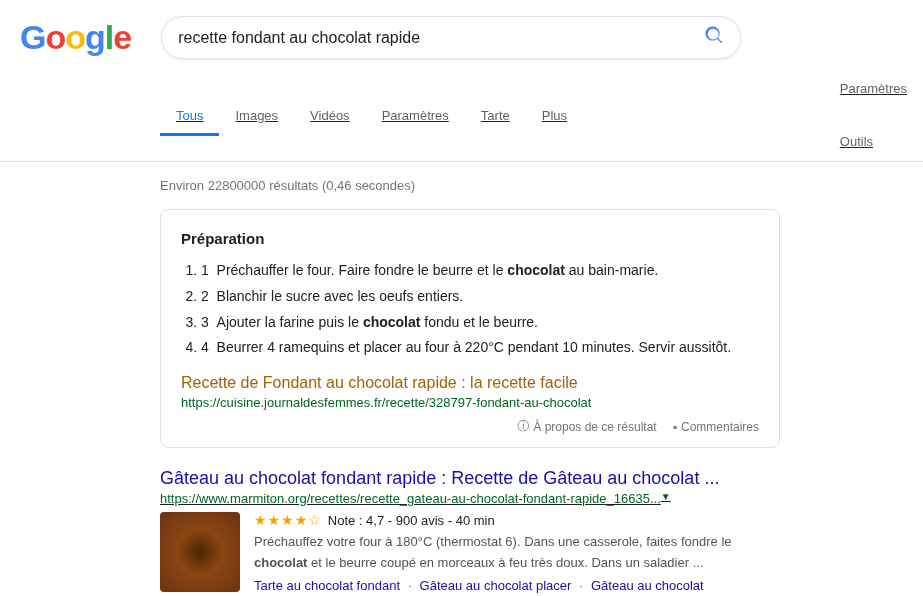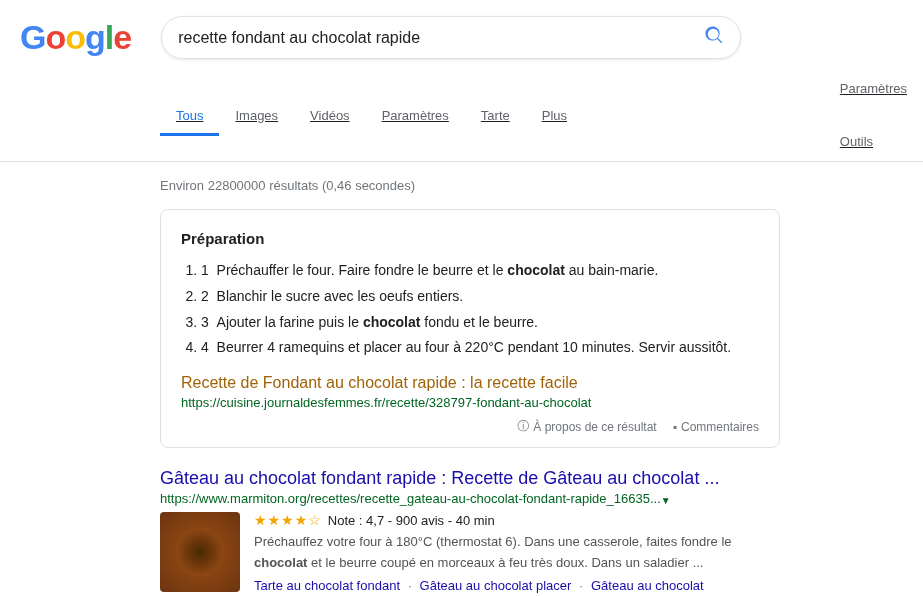--- a/index.html
+++ b/index.html
@@ -163,22 +163,23 @@
     }
     .result-link-title {
       color: #1a0dab;
       font-size: 18px;
       text-decoration: none;
       display: block;
       margin-bottom: 2px;
     }
     .result-url-row {
       display: flex;
-      align-items: flex-end;
+      align-items: flex-start;
       margin-bottom: 4px;
+      text-decoration: underline;
     }
     .result-url {
       color: #006621;
       font-size: 13px;
     }
     .result-url-arrow {
       color: #006621;
       font-size: 10px;
     }
 

